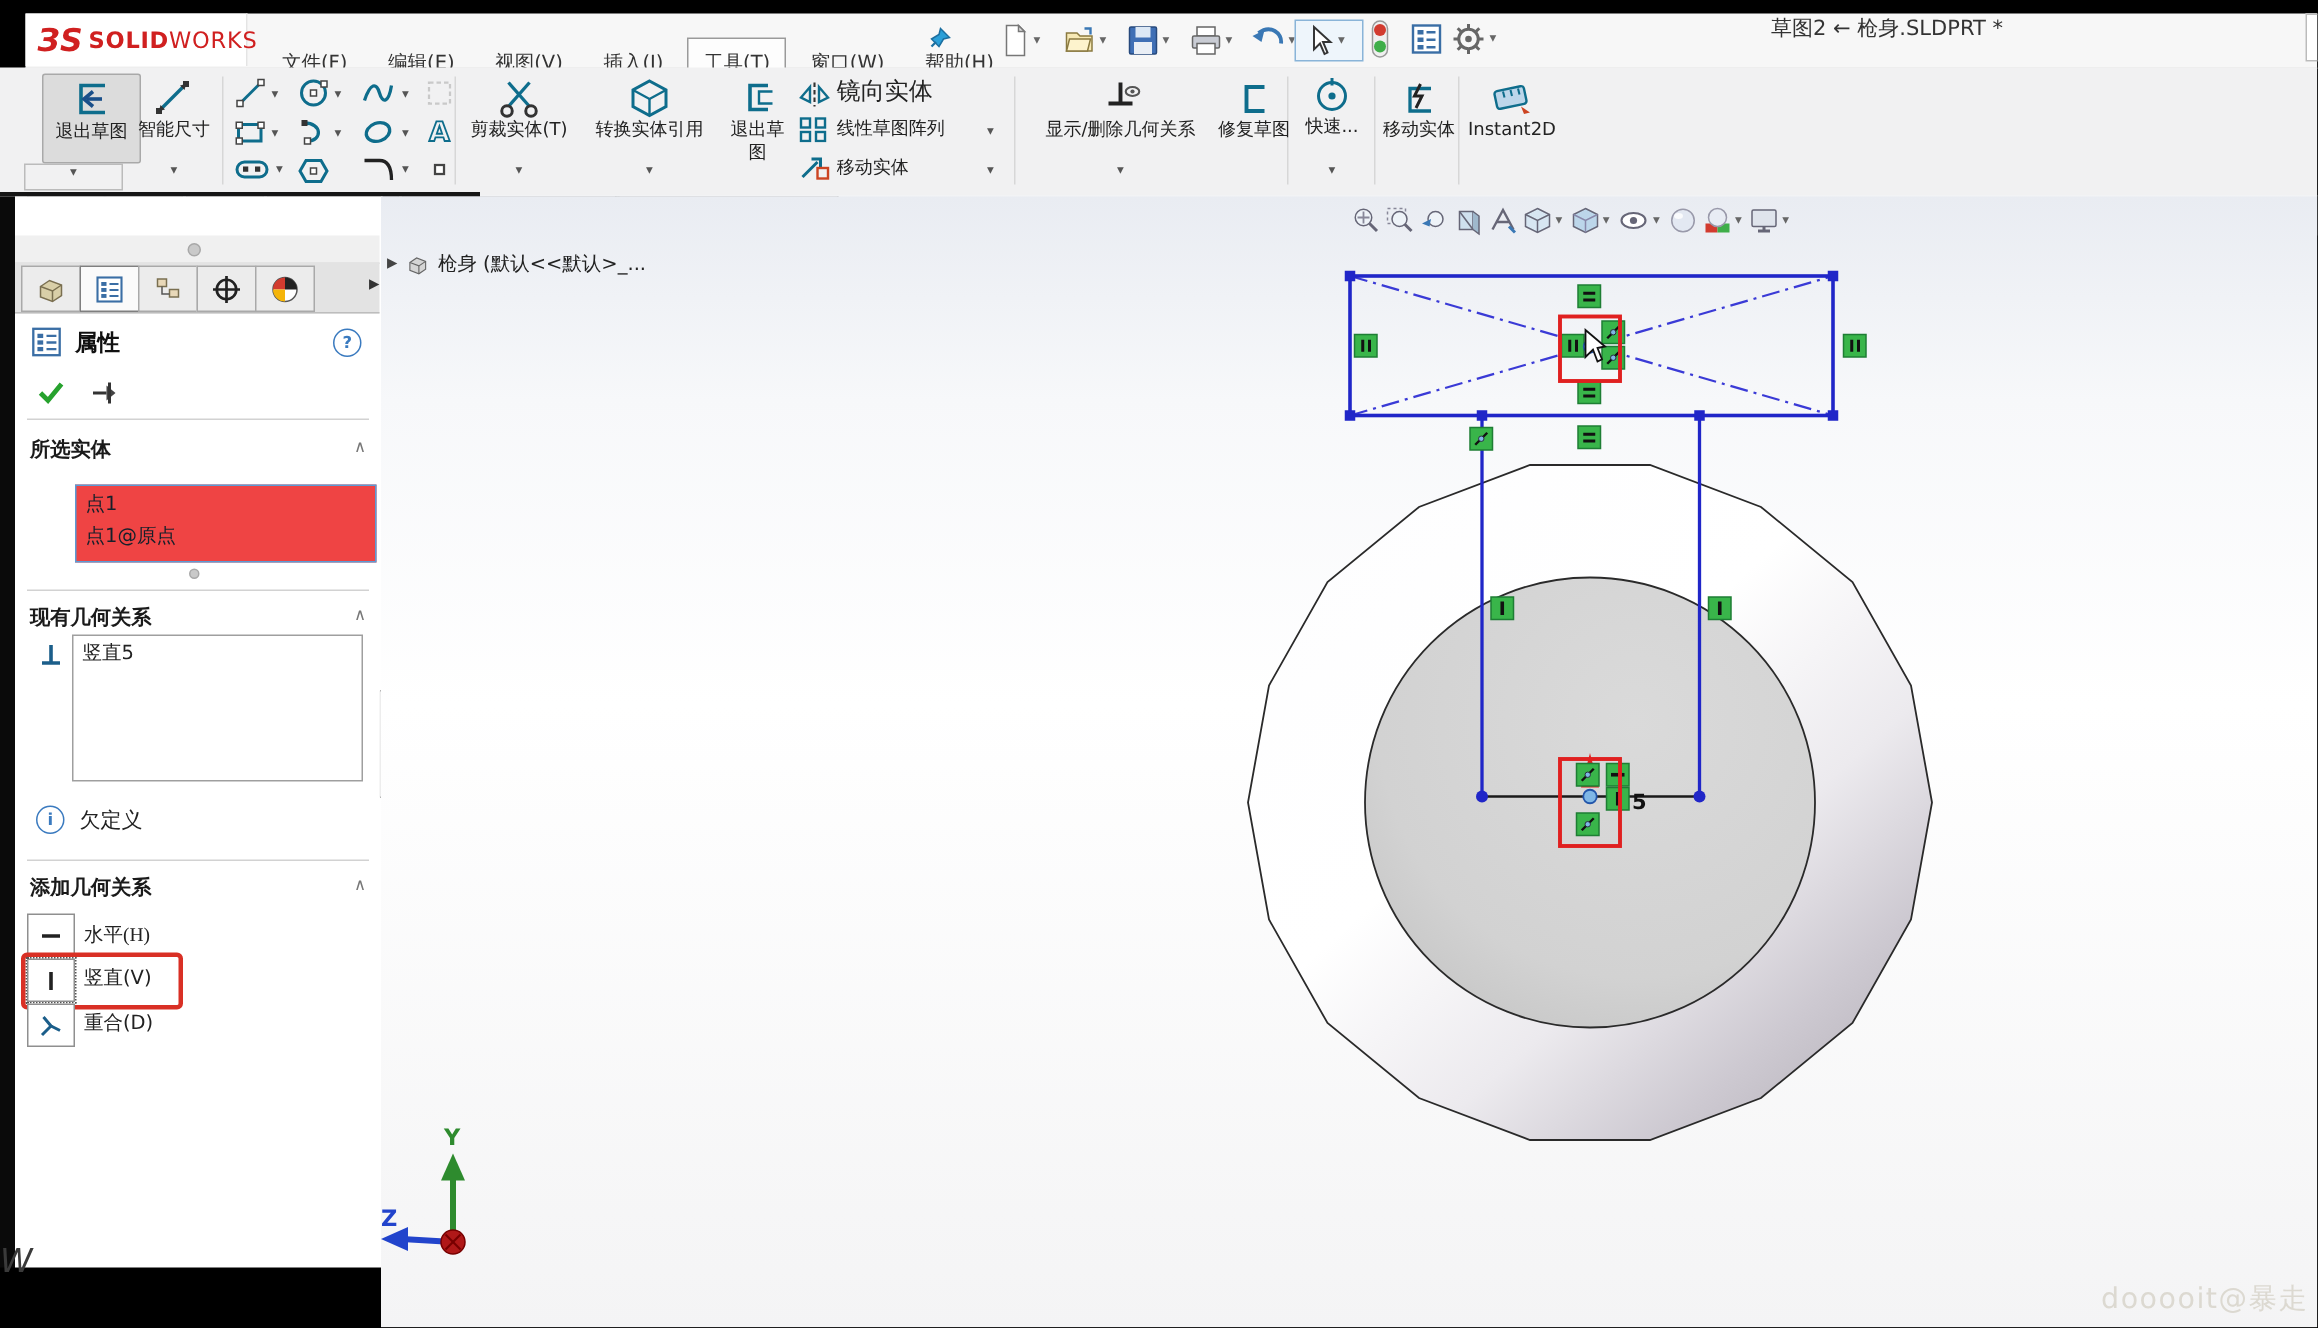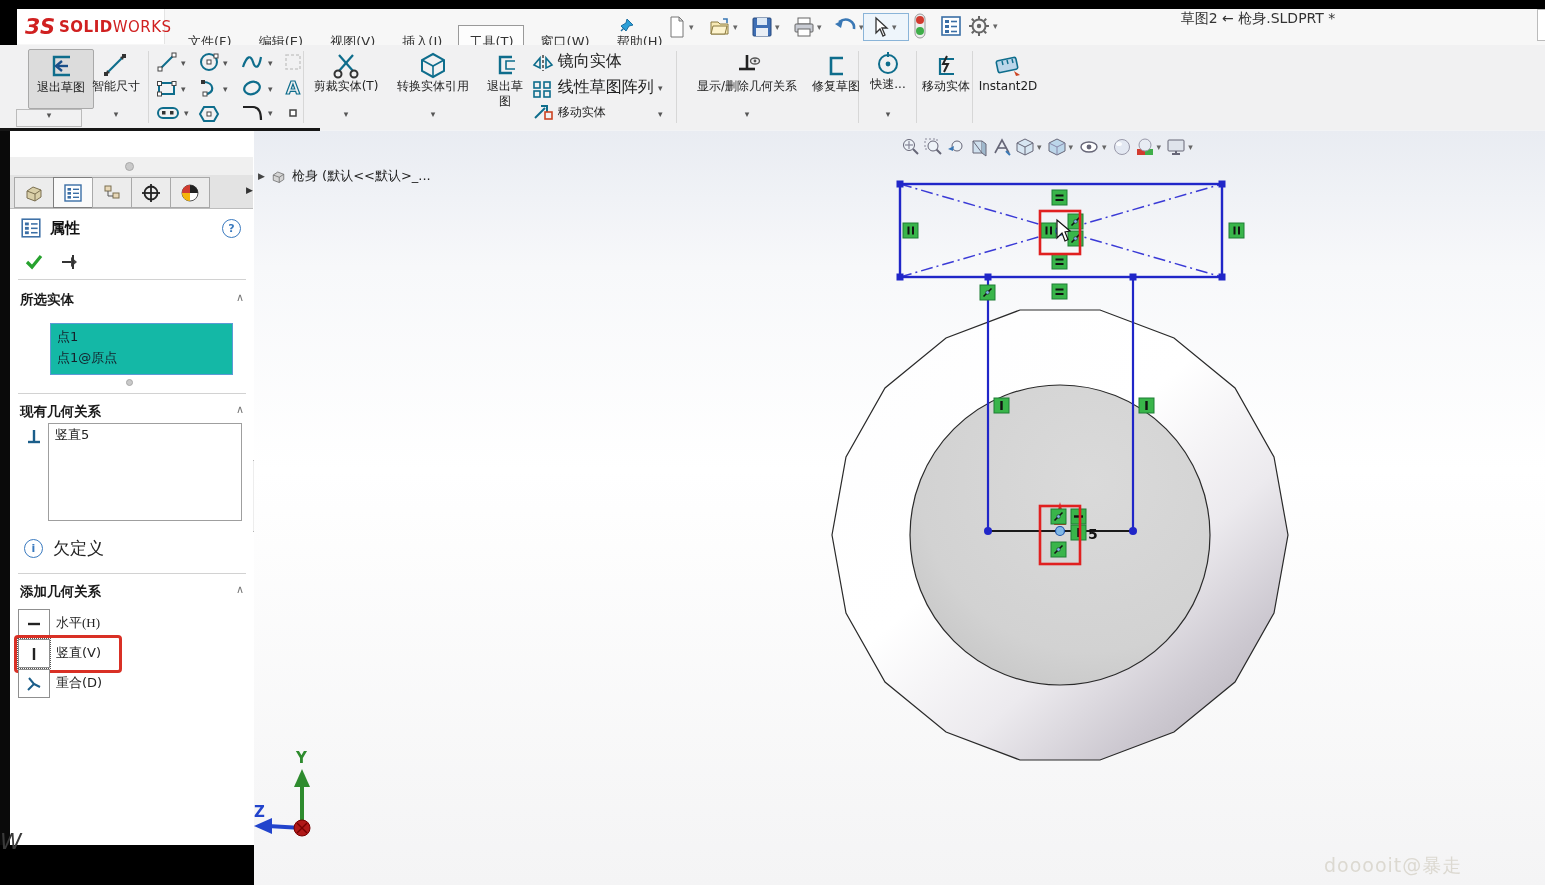--- a/index.html
+++ b/index.html
@@ -35,33 +35,33 @@
   
   #panel{left:10px;top:131px;width:244px;height:714px;background:#fff;border-right:1px solid #9f9f9f;}
   #panel-splitrow{left:0;top:26px;width:243px;height:18px;background:#f0f0f0;border-bottom:1px solid #d8d8d8;}
   .grip-dot{width:7px;height:7px;border-radius:50%;background:#c9c9c9;border:1px solid #a8a8a8;}
   #pm-tabs{left:0;top:44px;width:243px;height:33px;background:#e3e3e3;border-bottom:1px solid #bdbdbd;}
   .pm-tab{position:absolute;top:2px;width:38px;height:29px;background:#ececec;border:1px solid #a9a9a9;display:flex;align-items:center;justify-content:center;}
   .pm-tab.active{background:#fafafa;border-color:#7f7f7f;}
   .sec-head{font-size:13.5px;font-weight:bold;color:#1a1a1a;}
   .chev{color:#777;font-size:11px;}
   .divider{position:absolute;left:8px;width:228px;height:1px;background:#d2d2d2;}
-  #sel-listbox{left:40px;top:192px;width:183px;height:52px;background:#14b8a6;border:1px solid #5b9bd5;font-size:13px;color:#15202b;padding:2px 6px;box-sizing:border-box;line-height:21px;}
+  #sel-listbox{left:40px;top:192px;width:201px;height:52px;background:#ef4444;border:1px solid #5b9bd5;font-size:13px;color:#15202b;padding:2px 6px;box-sizing:border-box;line-height:21px;}
   #rel-listbox{left:38px;top:292px;width:194px;height:98px;background:#fff;border:1px solid #9f9f9f;font-size:13px;color:#222;padding:2px 6px;box-sizing:border-box;}
   .rel-btn-box{position:absolute;left:8px;width:30px;height:27px;background:#fff;border:1px solid #8f8f8f;display:flex;align-items:center;justify-content:center;}
   .rel-btn-label{position:absolute;left:46px;font-size:13px;color:#222;line-height:27px;}
   #red-highlight{left:4px;top:504px;width:102px;height:32px;border:3px solid #d93025;border-radius:4px;}
   .help-circ{display:inline-flex;width:17px;height:17px;border:1.5px solid #3a7abf;border-radius:50%;color:#3a7abf;font-size:11px;font-weight:bold;align-items:center;justify-content:center;}
   #splitter-handle{left:253px;top:460px;width:9px;height:70px;background:#ededed;border:1px solid #b5b5b5;border-left:none;border-radius:0 4px 4px 0;}
   
   #viewport{left:254px;top:131px;width:1291px;height:754px;background:linear-gradient(180deg,#e9ecf2 0%,#f7f8fa 18%,#ffffff 45%,#f4f4f5 100%);}
   #tree-node{left:4px;top:36px;font-size:13px;color:#222;display:flex;align-items:center;gap:5px;}
   #headsup{left:646px;top:4px;height:24px;display:flex;align-items:center;gap:3px;}
   .hu{display:flex;align-items:center;}
-  #watermark{left:1070px;top:722px;width:215px;text-align:left;font-size:19px;color:#dcd9d1;letter-spacing:1px;}
+  #watermark{left:1070px;top:722px;width:215px;text-align:right;font-size:19px;color:#dcd9d1;letter-spacing:1px;}
   #edge-glyph{left:0px;top:698px;color:#3a3a3a;font-size:22px;font-style:italic;}
   svg{display:block;}
   text{font-family:"DejaVu Sans","Liberation Sans",sans-serif;}
 </style>
 </head>
 <body>
 
 <div id="app">
 
   <div class="abs" id="menubar">
@@ -326,21 +326,21 @@
         </svg>
       <span style="font-size:16px;">镜向实体</span>
     </div>
     <div class="rbtn" style="left:532px;top:32px;width:134px;height:22px;text-align:left;">
       <svg width="22" height="18" viewBox="0 0 22 18" style="display:inline-block;vertical-align:middle;">
           <rect x="2" y="2" width="6" height="6" fill="none" stroke="#0e6d8c" stroke-width="1.6"></rect>
           <rect x="12" y="2" width="6" height="6" fill="none" stroke="#0e6d8c" stroke-width="1.6"></rect>
           <rect x="2" y="11" width="6" height="6" fill="none" stroke="#0e6d8c" stroke-width="1.6"></rect>
           <rect x="12" y="11" width="6" height="6" fill="none" stroke="#0e6d8c" stroke-width="1.6"></rect>
         </svg>
-      <span style="font-size:16px;margin-top:17px;">线性草图阵列</span>
+      <span style="font-size:12px;margin-top:17px;">线性草图阵列</span>
       <span class="gcaret" style="left:126px;top:6px;">▾</span>
     </div>
     <div class="rbtn" style="left:532px;top:58px;width:134px;height:22px;text-align:left;">
       <svg width="22" height="18" viewBox="0 0 22 18" style="display:inline-block;vertical-align:middle;">
           <path d="M3 15 L13 5" stroke="#0e6d8c" stroke-width="2"></path>
           <path d="M9 3 l6 0 0 6" fill="none" stroke="#0e6d8c" stroke-width="2"></path>
           <rect x="13" y="9" width="7" height="7" fill="none" stroke="#cc4422" stroke-width="1.6"></rect>
         </svg>
       <span style="font-size:12px;">移动实体</span>
       <span class="gcaret" style="left:126px;top:6px;">▾</span>
@@ -506,21 +506,21 @@
           <line x1="10" y1="3" x2="10" y2="15" stroke="#1b5e8a" stroke-width="2.4"></line>
           <line x1="4" y1="15" x2="16" y2="15" stroke="#1b5e8a" stroke-width="2.4"></line>
         </svg>
     </span>
     <div class="abs" id="rel-listbox">
       <div>竖直5</div>
     </div>
 
     <div class="abs" style="left:14px;top:406px;display:flex;align-items:center;gap:10px;">
       <span class="help-circ" style="border-color:#3a7abf;">i</span>
-      <span style="font-size:17px;color:#222;text-align:right;">欠定义</span>
+      <span style="font-size:14px;color:#222;text-align:right;">欠定义</span>
     </div>
 
     <div class="divider" style="top:442px;"></div>
 
     <div class="abs" style="left:10px;top:452px;width:224px;display:flex;justify-content:space-between;">
       <span class="sec-head">添加几何关系</span>
       <span class="chev">∧</span>
     </div>
 
     <div class="rel-btn-box" style="top:478px;">

